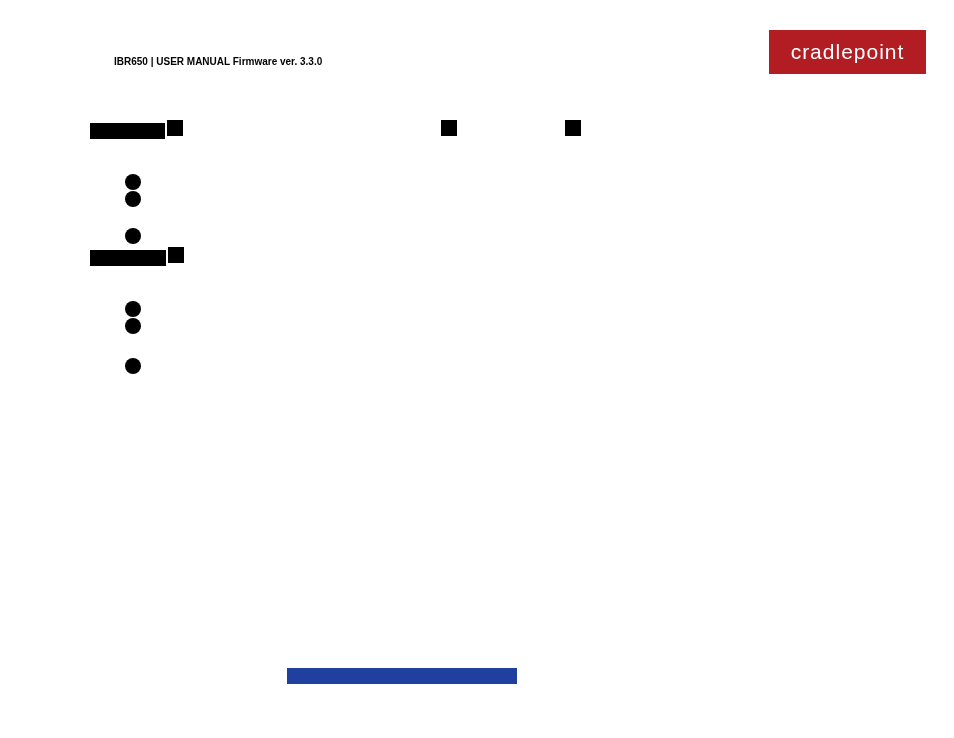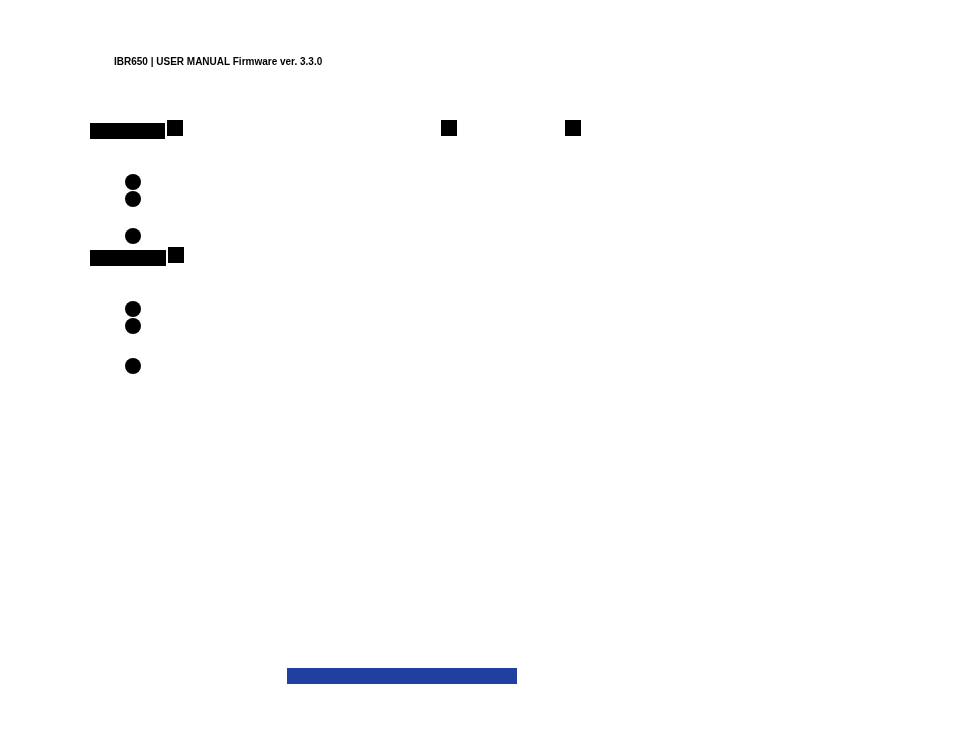--- a/index.html
+++ b/index.html
@@ -114,20 +114,23 @@
       width: 230px;
       height: 1px;
       background: #2040a0;
     }
   </style>
 </head>
 <body>
 
 <div class="page">
   <div class="header-text">IBR650 | USER MANUAL Firmware ver.  3.3.0</div>
+  <div class="logo">
+    <span>cradlepoint</span>
+  </div>
 
   <div class="underline1"></div>
   <div class="dash1"></div>
   <div class="dash2"></div>
   <div class="dash3"></div>
 
   <div class="bullet bullet1"></div>
   <div class="bullet bullet2"></div>
   <div class="bullet bullet3"></div>
 

